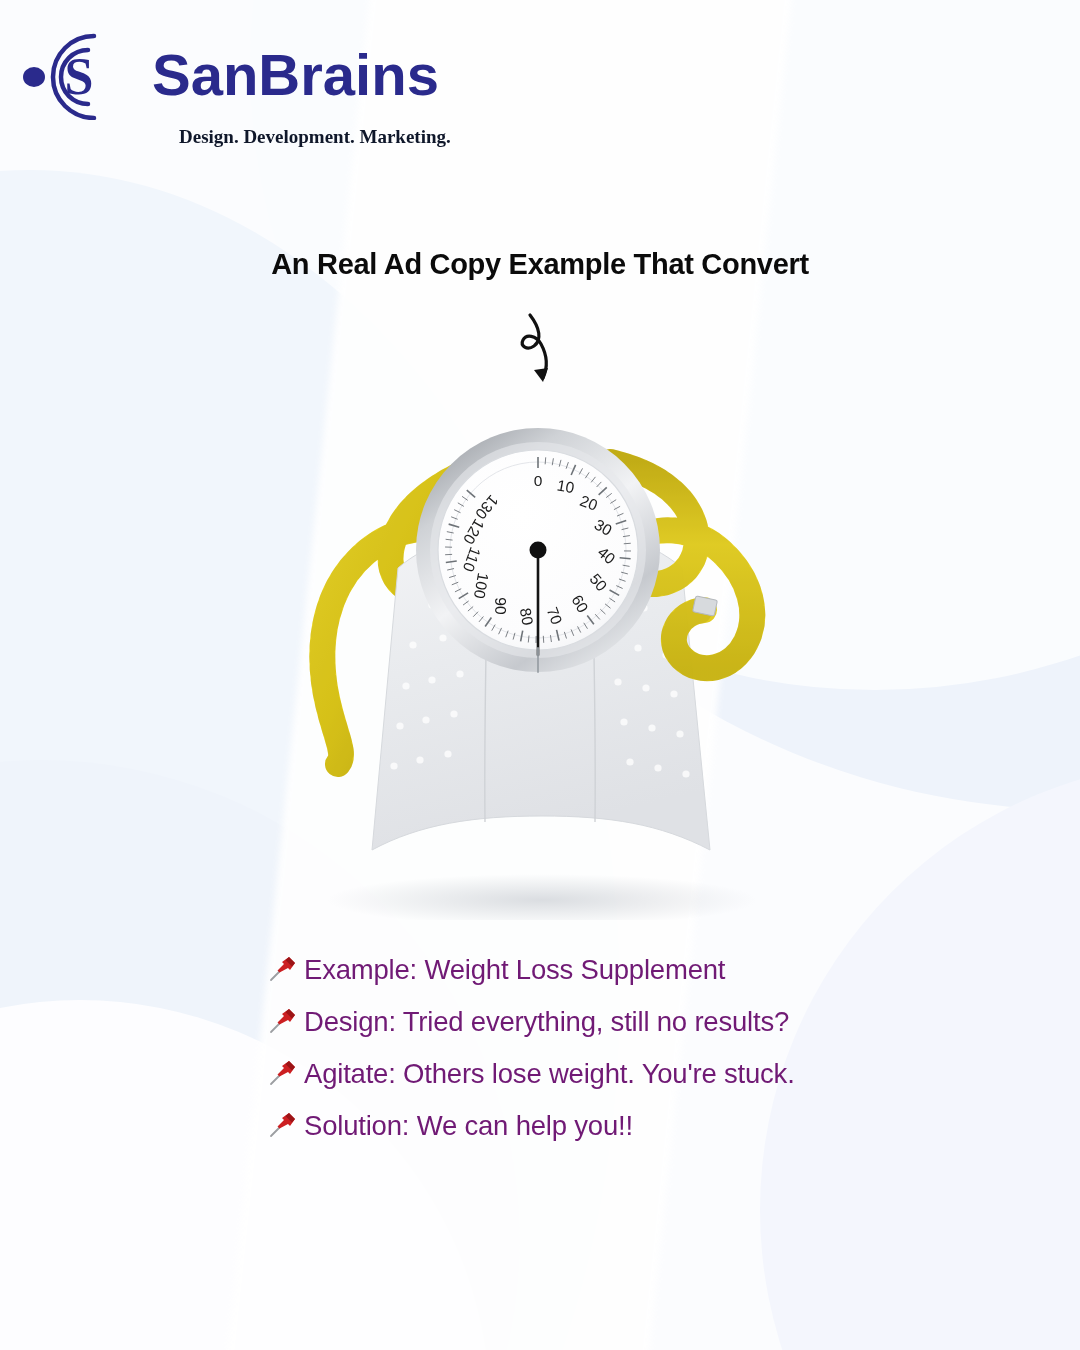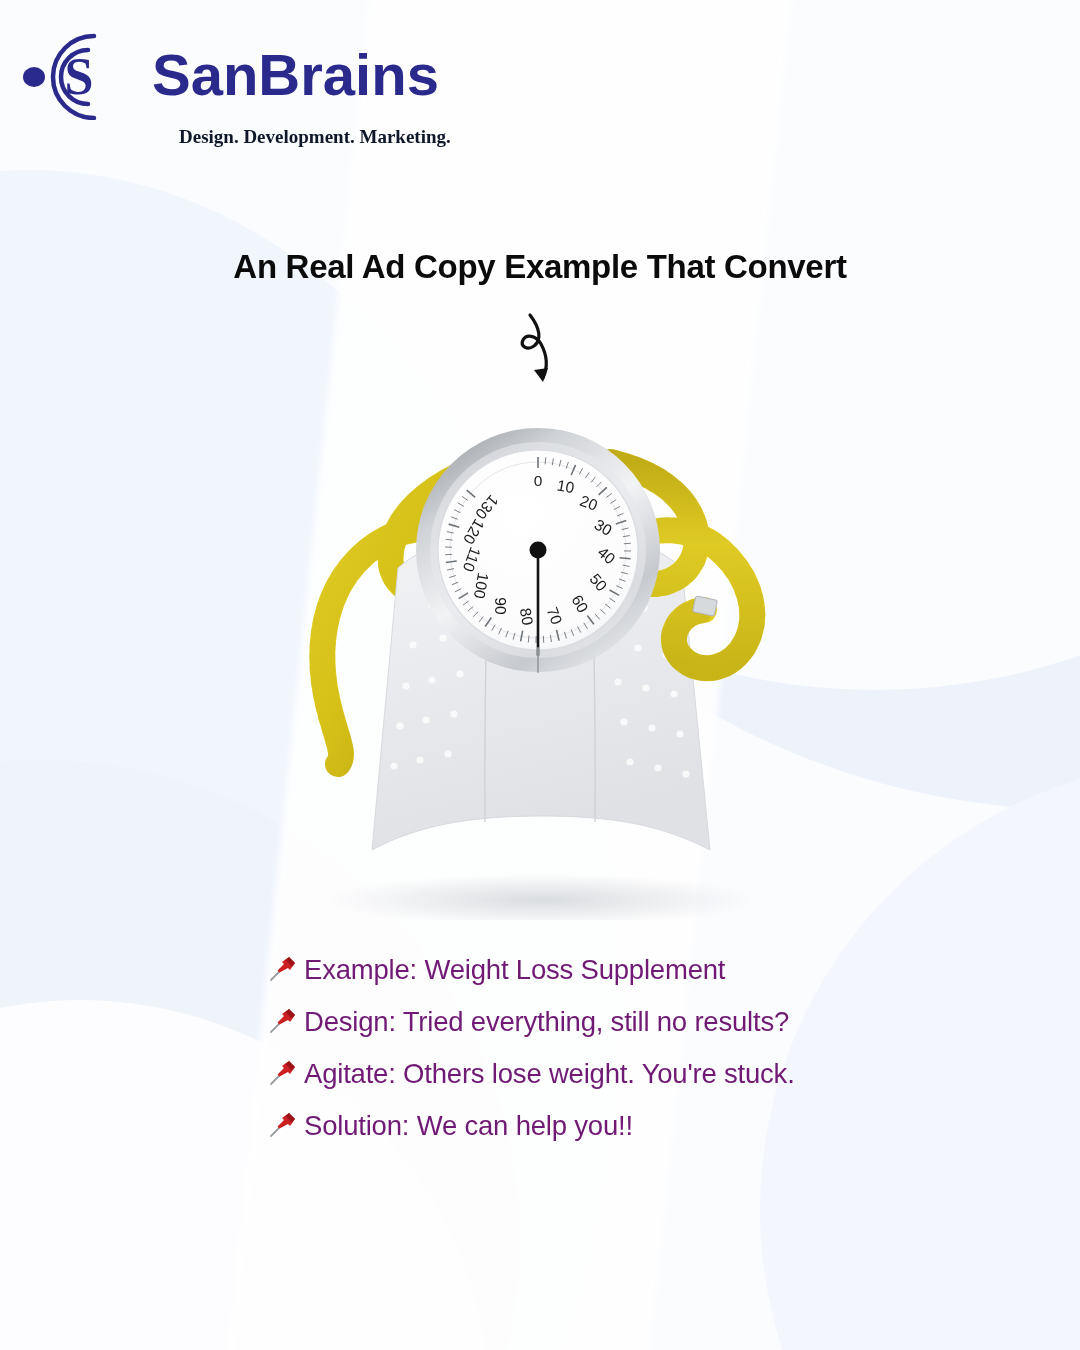--- a/index.html
+++ b/index.html
@@ -79,21 +79,21 @@
     font-size:19px;font-weight:700;
     color:#0f172a;
     white-space:nowrap;
     margin-left:15px;
   }
 
   
   .headline{
     position:absolute;left:0;top:248px;width:1080px;
     text-align:center;
-    font-size:33px;font-weight:700;color:#0b0b0b;
+    font-size:29px;font-weight:700;color:#0b0b0b;
     letter-spacing:-.3px;
     white-space:nowrap;
   }
 
   
   .curly{position:absolute;left:496px;top:312px;width:80px;height:82px;}
 
   
   .scale-wrap{position:absolute;left:280px;top:400px;width:520px;height:520px;}
 

